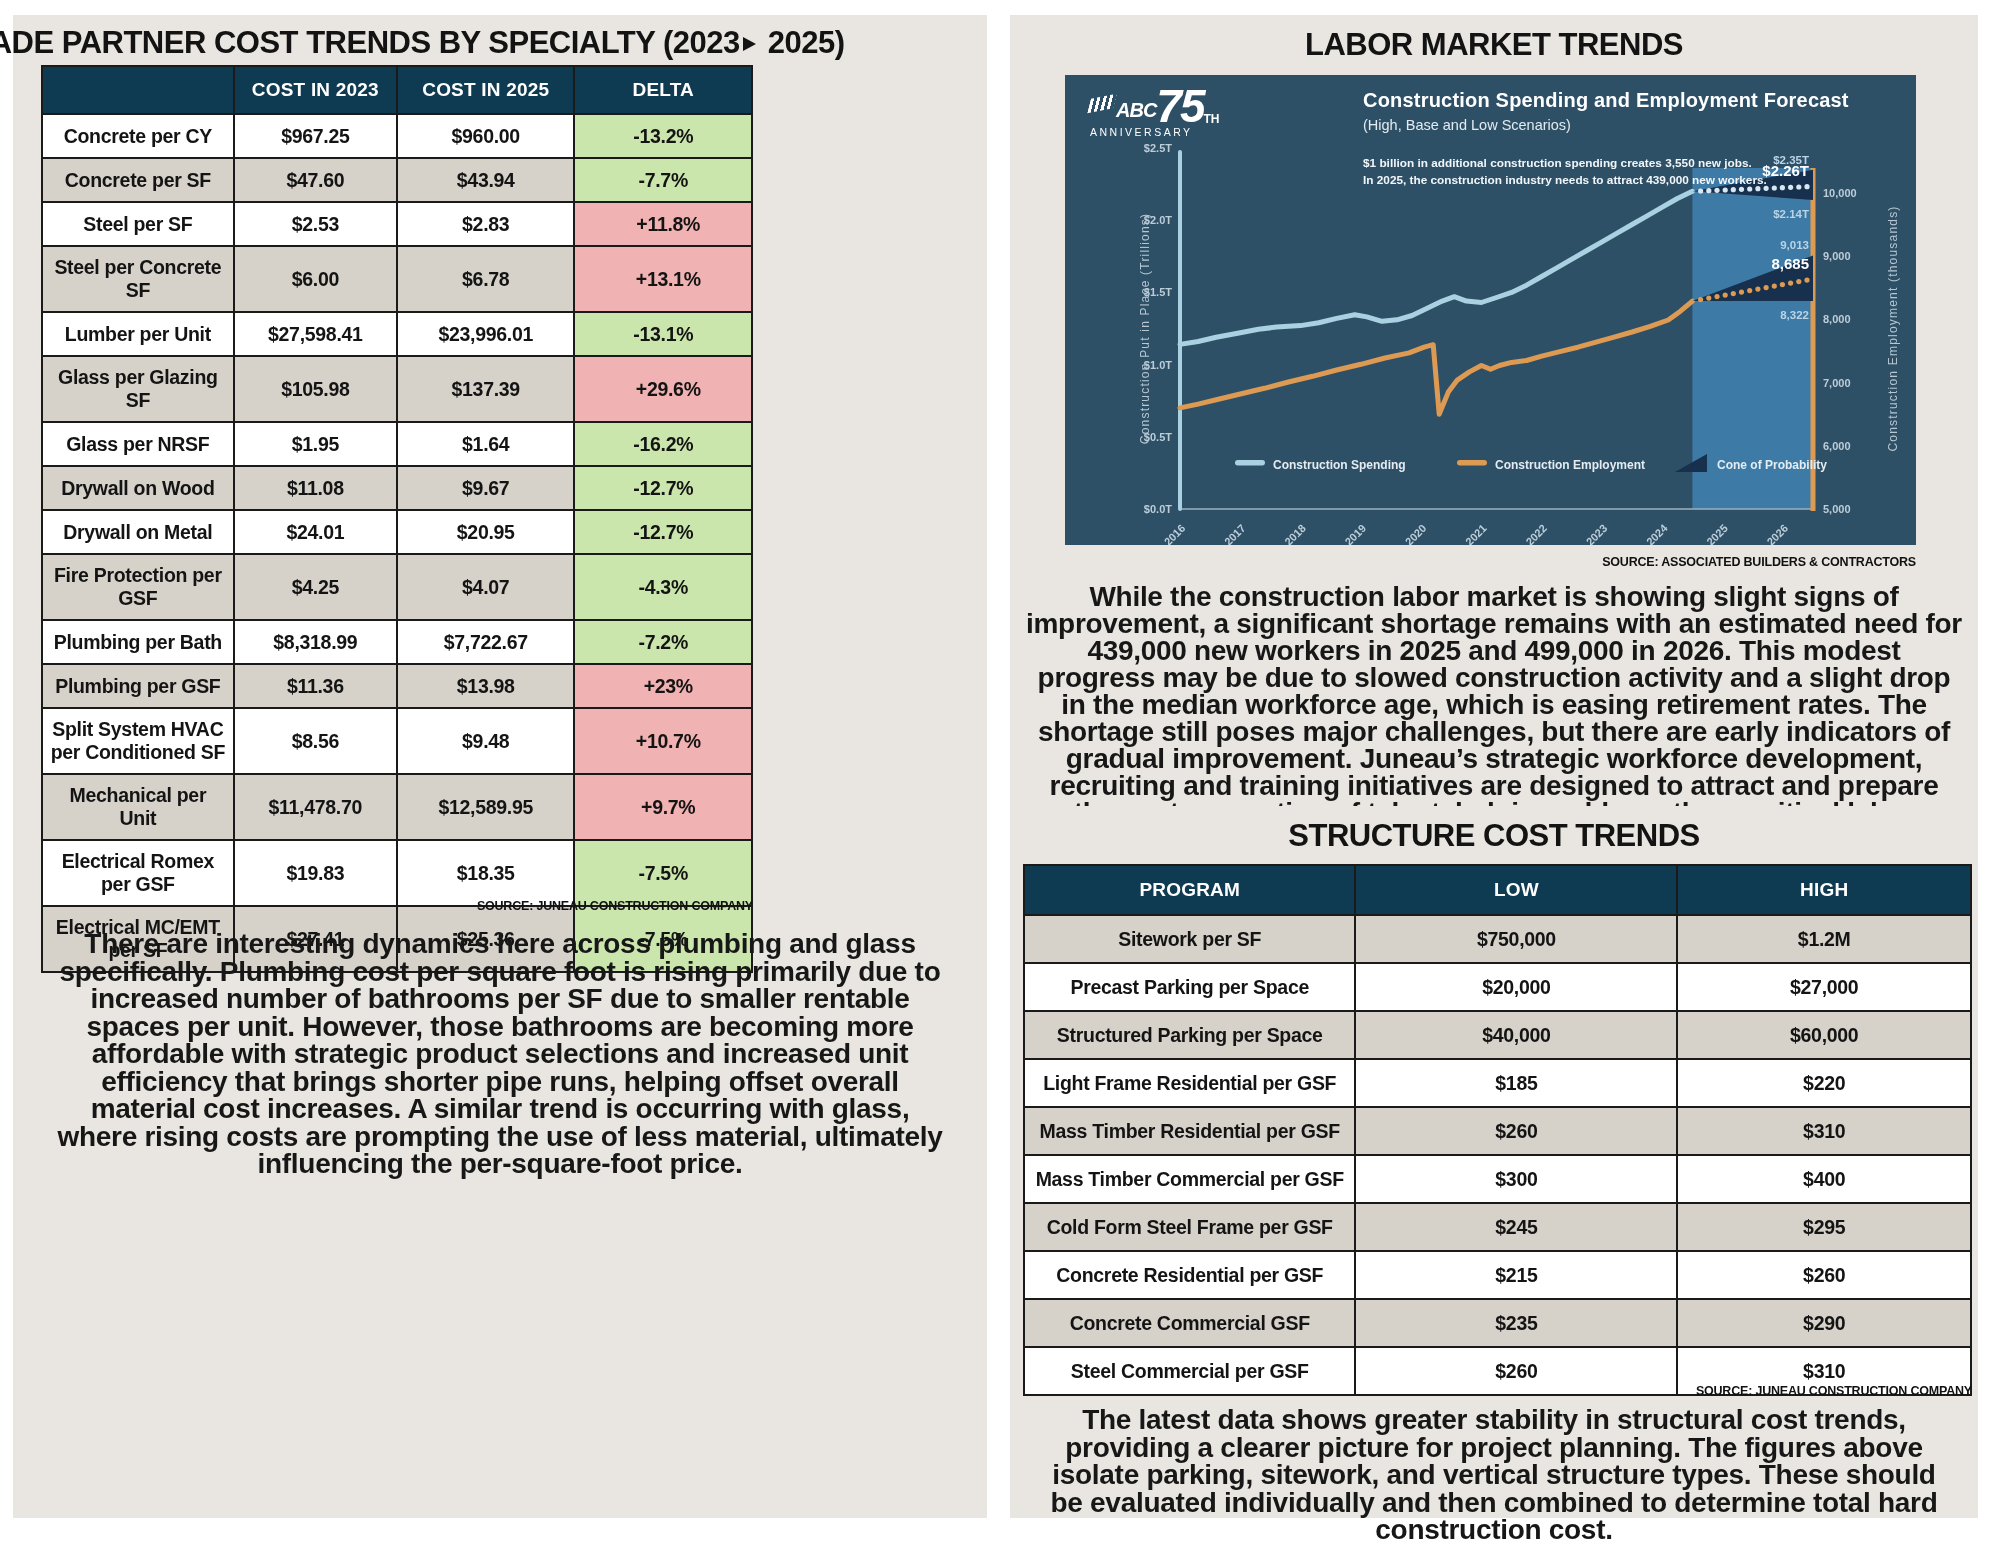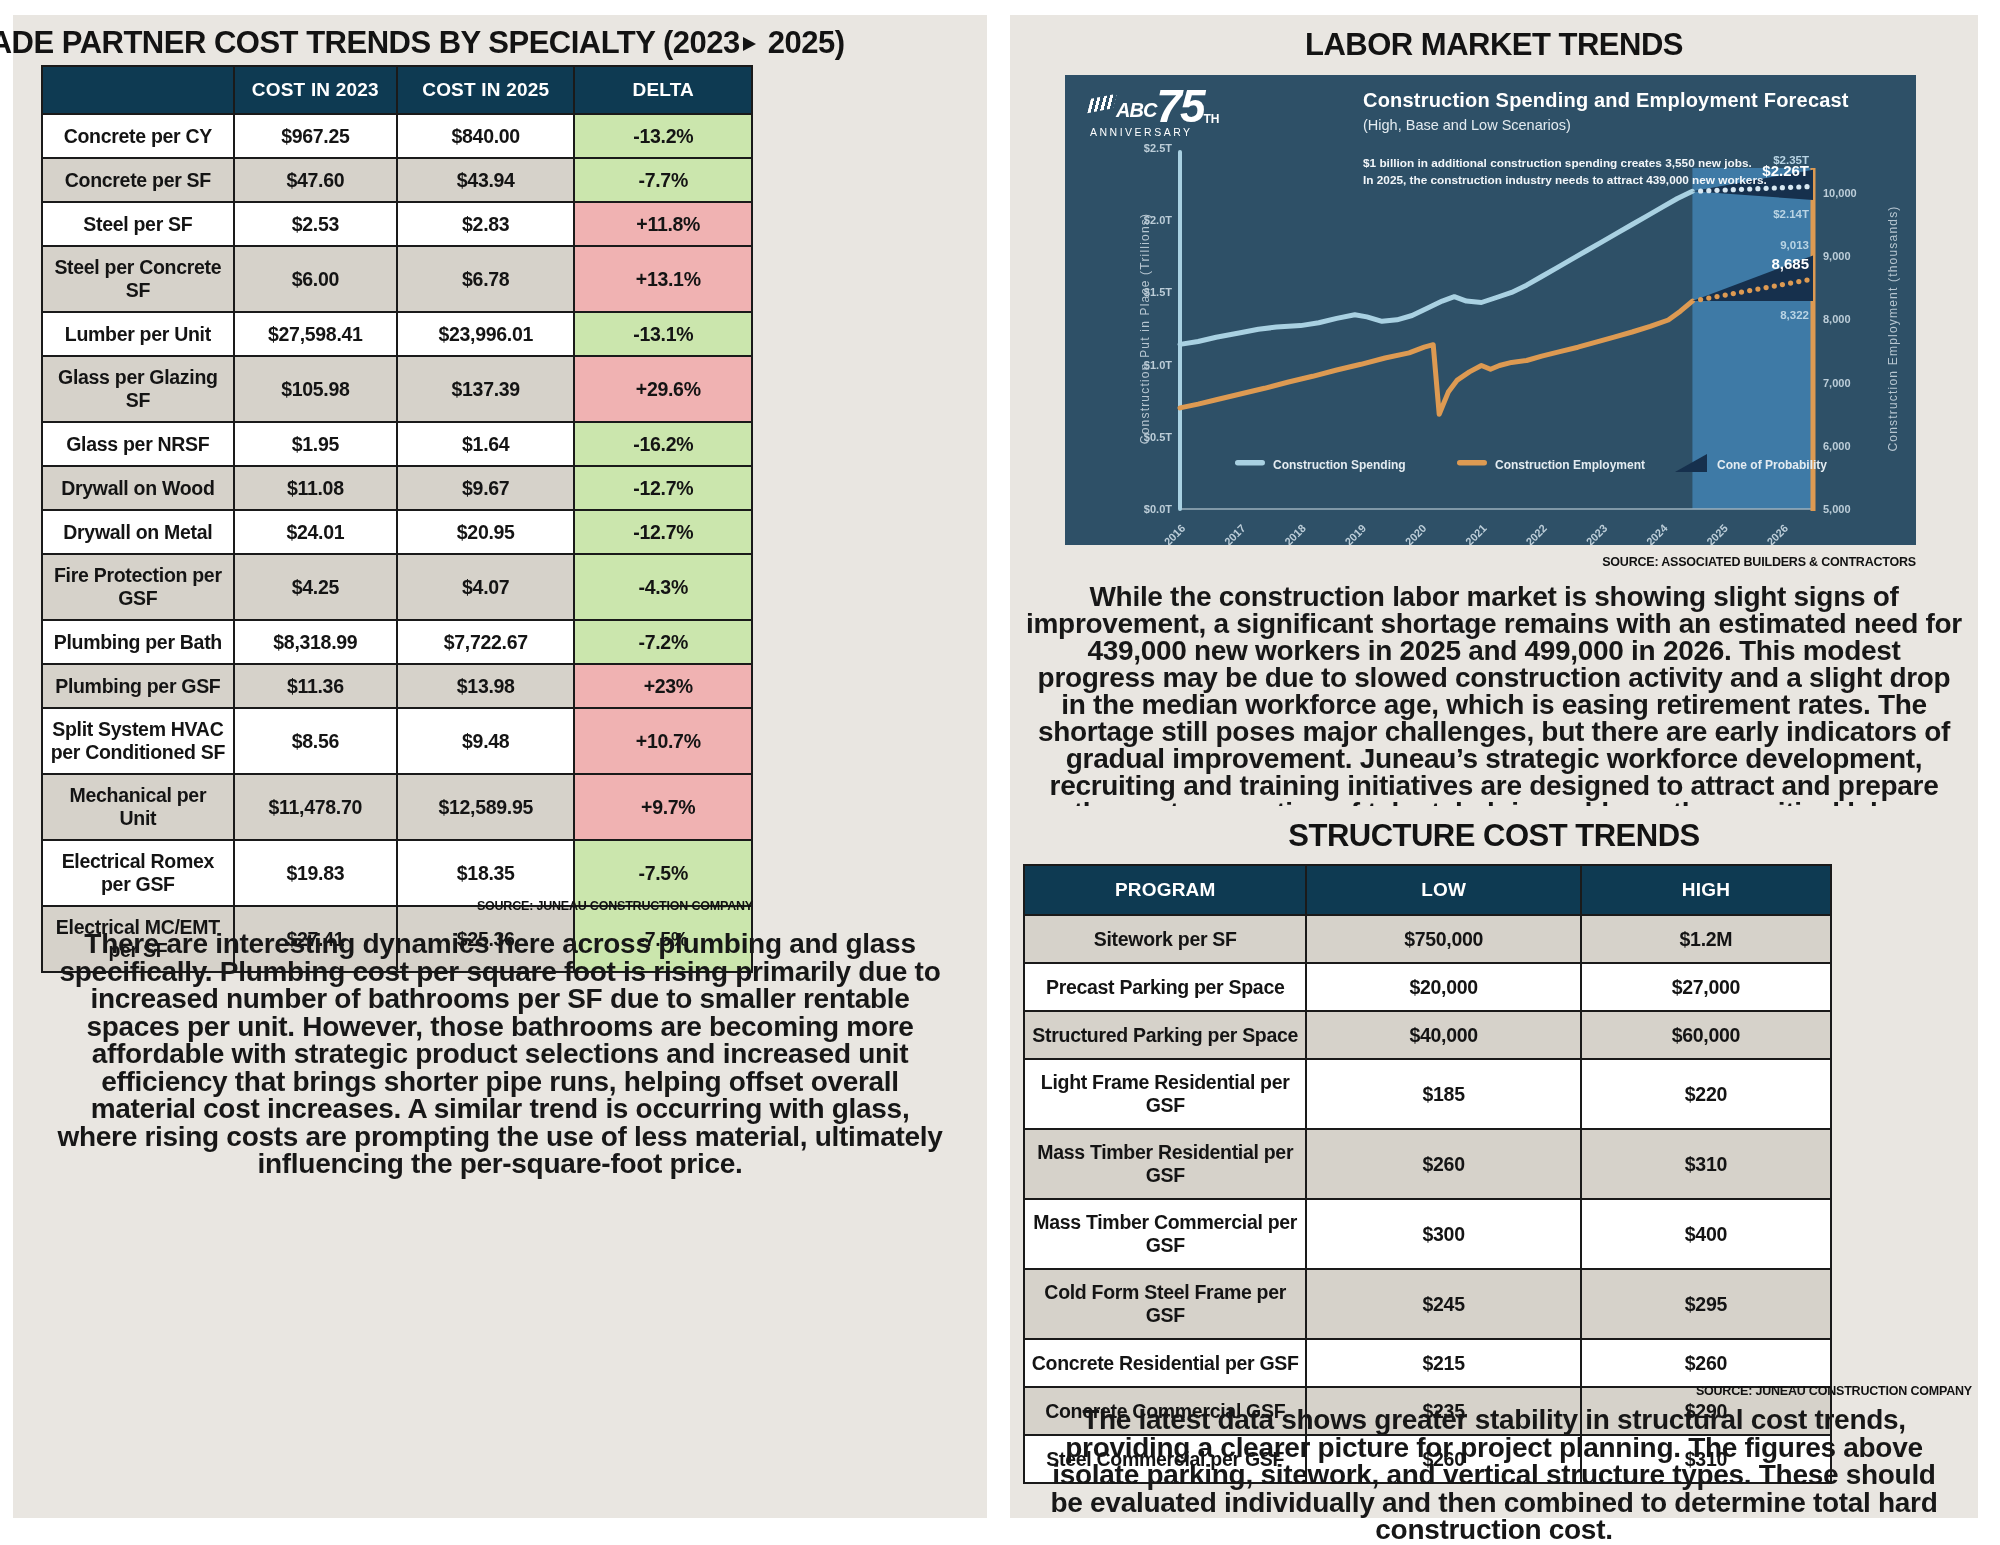--- a/index.html
+++ b/index.html
@@ -54,21 +54,21 @@
   .logo-th{font-size:12px;font-weight:bold;vertical-align:top;line-height:12px;}
   .logo-anniv{font-size:10.5px;letter-spacing:2.5px;margin-top:1px;}
   #chart-title{left:298px;top:14px;font-size:20px;font-weight:bold;letter-spacing:0.2px;}
   #chart-subtitle{left:298px;top:42px;font-size:14.5px;color:#e3ebf0;}
   #chart-ann{left:298px;top:80px;font-size:11.8px;font-weight:bold;line-height:17px;color:#f2f6f9;}
   #labor-source{right:62px;top:540px;text-align:right;}
   #labor-para{left:16px;top:568px;width:936px;line-height:27px;}
 
   
   #structure-title{position:absolute;left:0;top:12px;width:100%;}
-  #structure-table{position:absolute;left:13px;top:58px;width:809px;}
+  #structure-table{position:absolute;left:13px;top:58px;width:949px;}
   #structure-table col.c1{width:35%;} #structure-table col.c2{width:34%;} #structure-table col.c3{width:31%;}
   #structure-table thead th{height:46px;}
   #structure-table td{padding:11px 6px;}
   #structure-table tbody tr:nth-child(odd){background:#d6d2ca;}
   #structure-table tbody tr:nth-child(even){background:#ffffff;}
   #structure-source{left:13px;top:578px;width:949px;text-align:right;}
   #structure-para{left:24px;top:600px;width:920px;}
 </style>
 </head>
 <body>
@@ -91,21 +91,21 @@
           <th></th>
           <th>COST IN 2023</th>
           <th>COST IN 2025</th>
           <th>DELTA</th>
         </tr>
       </thead>
     <tbody id="trade-body">
         <tr>
           <td>Concrete per CY</td>
           <td>$967.25</td>
-          <td>$840.00</td>
+          <td>$960.00</td>
           <td class="delta down">-13.2%</td>
         </tr>
         <tr>
           <td>Concrete per SF</td>
           <td>$47.60</td>
           <td>$43.94</td>
           <td class="delta down">-7.7%</td>
         </tr>
         <tr>
           <td>Steel per SF</td>

